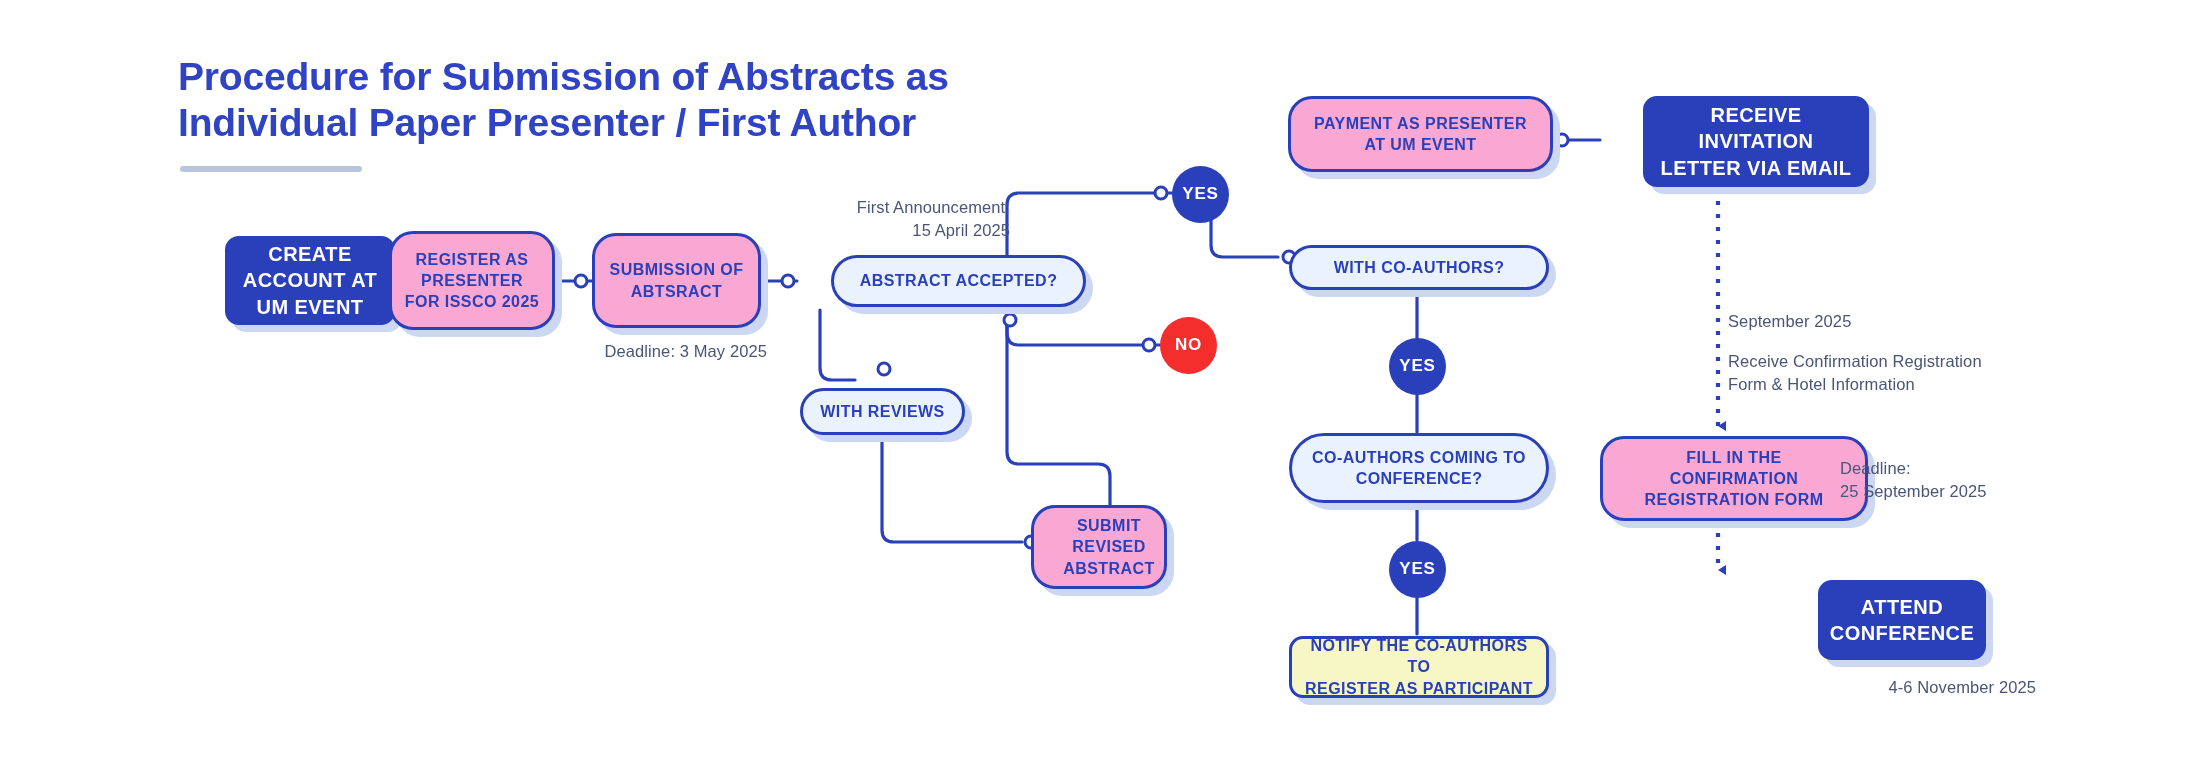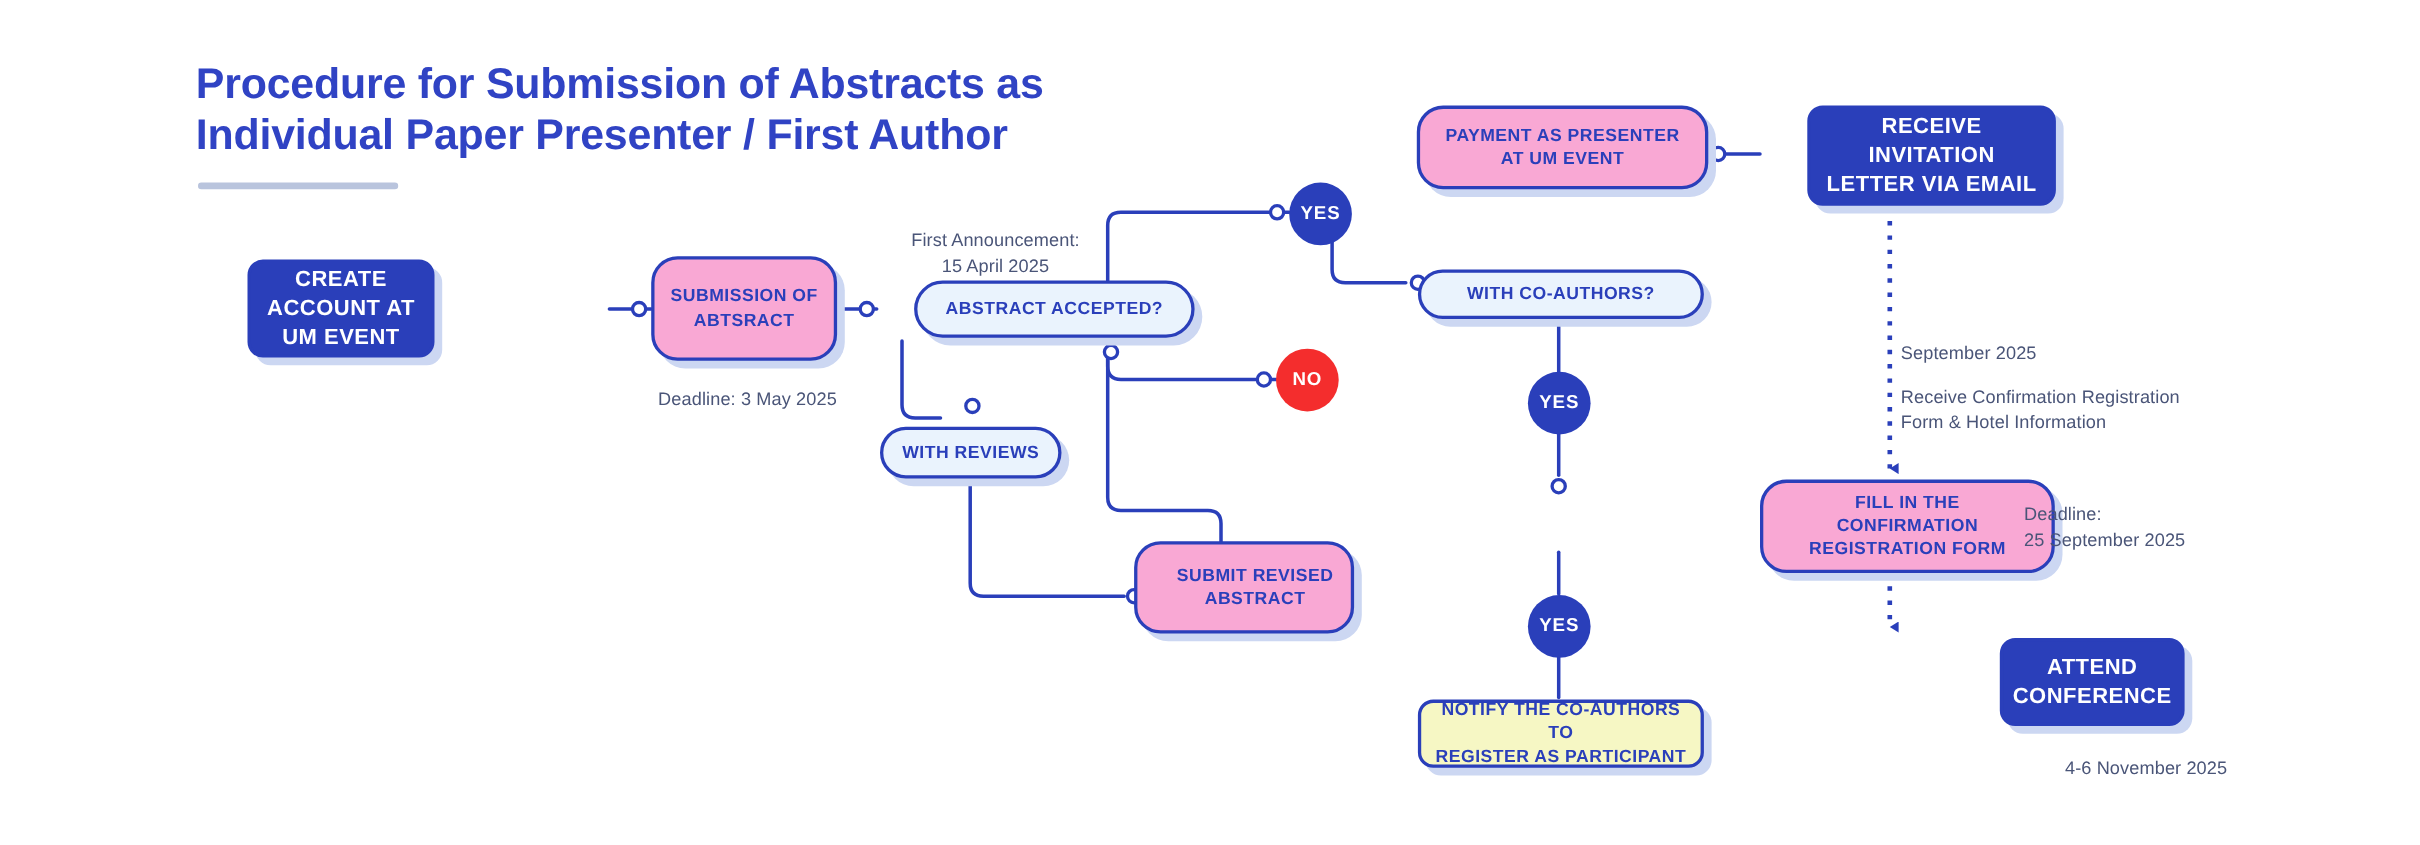--- a/index.html
+++ b/index.html
@@ -116,21 +116,21 @@
 
   
   .anno {
     position: absolute;
     color: #4a5578;
     font-size: 16.5px;
     line-height: 1.38;
     z-index: 3;
     letter-spacing: 0.1px;
   }
-  .anno.center { text-align: center; margin-top: 12px; }
+  .anno.center { text-align: right; }
 </style>
 </head>
 <body>
 
 <div id="canvas">
 
   <div class="title">
     <div>Procedure for Submission of Abstracts as</div>
     <div>Individual Paper Presenter / First Author</div>
   </div>
@@ -198,20 +198,25 @@
       <circle cx="884" cy="369" r="6"></circle>
     </g>
   </svg>
 
   <div class="node solid" style="left:182px; top:236px; width:170px; height:89px;">
     <span class="lbl" style="white-space: pre-line;">CREATE
 ACCOUNT AT
 UM EVENT</span>
   </div>
 
+  <div class="node outline" style="left:389px; top:231px; width:166px; height:99px;">
+    <span class="lbl" style="white-space: pre-line;">REGISTER AS
+PRESENTER
+FOR ISSCO 2025</span>
+  </div>
 
   <div class="node outline" style="left:592px; top:233px; width:169px; height:95px;">
     <span class="lbl" style="white-space: pre-line;">SUBMISSION OF
 ABTSRACT</span>
   </div>
 
   <div class="anno center" style="left:592px; top:340px; width:175px; white-space:pre-line;">Deadline: 3 May 2025</div>
 
   <div class="anno center" style="left:800px; top:196px; width:210px; white-space:pre-line;">First Announcement:
 15 April 2025</div>
@@ -225,38 +230,42 @@
   </div>
 
   <div class="node circle no" style="left:1160px; top:317px; width:57px; height:57px;">
     <span class="lbl">NO</span>
   </div>
 
   <div class="node pill" style="left:800px; top:388px; width:165px; height:47px;">
     <span class="lbl">WITH REVIEWS</span>
   </div>
 
-  <div class="node outline" style="left:1031px; top:492px; width:200px; height:84px;padding-left:20px;">
+  <div class="node outline" style="left:1031px; top:505px; width:136px; height:84px;padding-left:20px;">
     <span class="lbl" style="white-space: pre-line;">SUBMIT REVISED
 ABSTRACT</span>
   </div>
 
   <div class="node outline" style="left:1288px; top:96px; width:265px; height:76px;">
     <span class="lbl" style="white-space: pre-line;">PAYMENT AS PRESENTER
 AT UM EVENT</span>
   </div>
 
   <div class="node pill" style="left:1289px; top:245px; width:260px; height:45px;">
     <span class="lbl">WITH CO-AUTHORS?</span>
   </div>
 
   <div class="node circle yes" style="left:1389px; top:338px; width:57px; height:57px;">
     <span class="lbl">YES</span>
   </div>
 
+  <div class="node pill" style="left:1289px; top:433px; width:260px; height:70px;">
+    <span class="lbl" style="white-space: pre-line;">CO-AUTHORS COMING TO
+CONFERENCE?</span>
+  </div>
 
   <div class="node circle yes" style="left:1389px; top:541px; width:57px; height:57px;">
     <span class="lbl">YES</span>
   </div>
 
   <div class="node yellow" style="left:1289px; top:636px; width:260px; height:62px;">
     <span class="lbl" style="white-space: pre-line;">NOTIFY THE CO-AUTHORS TO
 REGISTER AS PARTICIPANT</span>
   </div>
 

